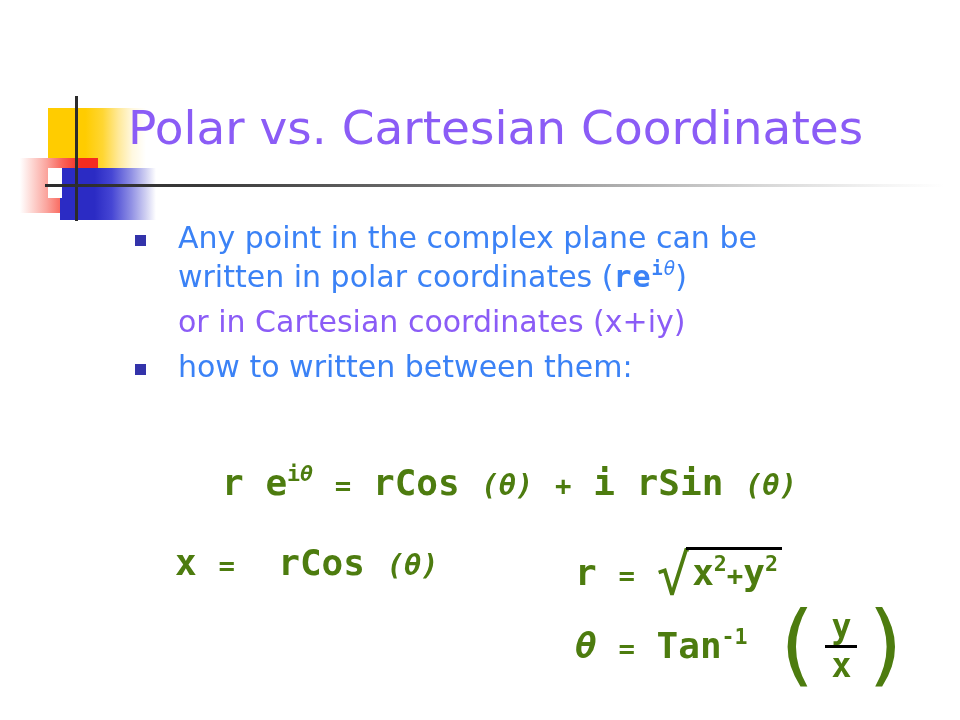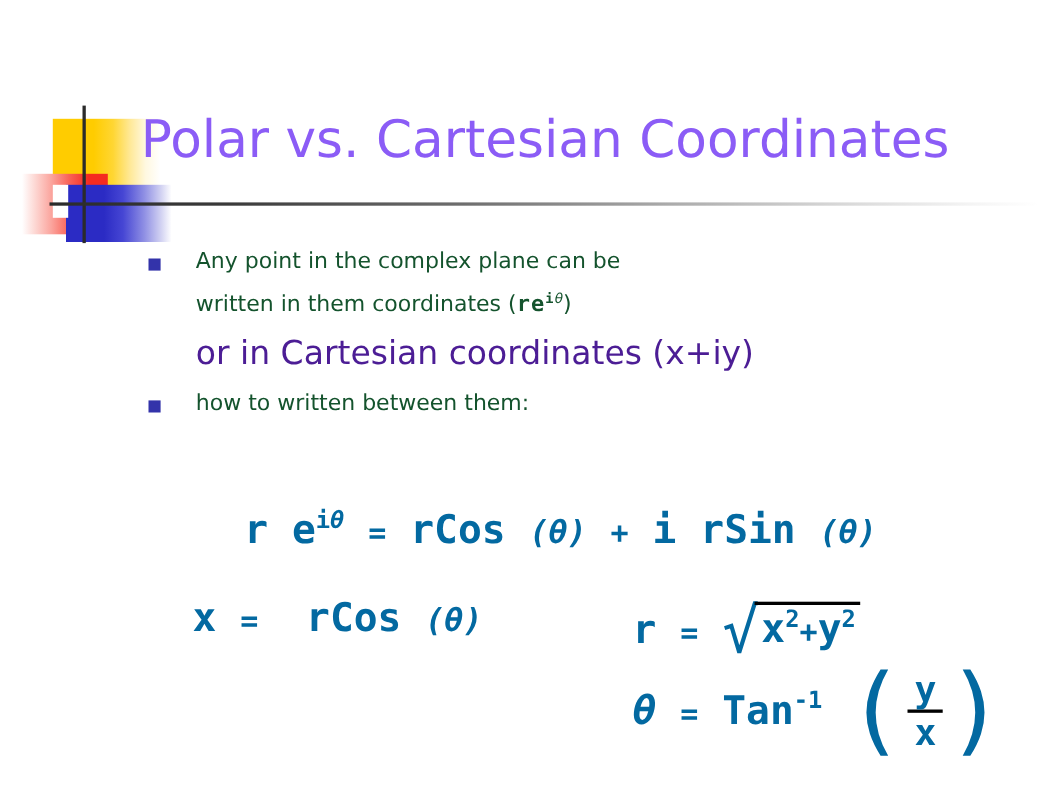--- a/index.html
+++ b/index.html
@@ -116,51 +116,51 @@
   .bullet-mark {
     position: absolute;
     left: 3px;
     top: 17px;
     width: 11px;
     height: 11px;
     background: #3333AA;
   }
   .btext {
     font-family: "DejaVu Sans", sans-serif;
-    font-size: 20px;
+    font-size: 30px;
     line-height: 39px;
-    color: #14532d;
+    color: #3b82f6;
   }
   .sub-line {
     padding-left: 46px;
     font-family: "DejaVu Sans", sans-serif;
     font-size: 30px;
     line-height: 39px;
-    color: #4c1d95;
+    color: #8b5cf6;
   }
   .gap-above { margin-top: 6px; }
 
   .mono-b {
     font-family: "DejaVu Sans Mono", monospace;
     font-weight: bold;
     letter-spacing: 1px;
   }
   .sup {
     font-size: 0.62em;
     vertical-align: 0.62em;
     line-height: 0;
   }
   .ital { font-style: italic; }
 
   
   .eq {
     position: absolute;
     font-family: "DejaVu Sans Mono", monospace;
     font-weight: bold;
-    color: #0369a1;
+    color: #4d7c0f;
     white-space: nowrap;
   }
   .eq-main {
     left: 222px;
     top: 462px;
     font-size: 36px;
   }
   .eq-x {
     left: 175px;
     top: 542px;
@@ -262,21 +262,21 @@
 
   <div class="hrule"></div>
 
   <div class="title">Polar vs. Cartesian Coordinates</div>
 
   <div class="body">
 
     <div class="bullet-row">
       <span class="bullet-mark"></span>
       <div class="btext">Any point in the complex plane can be</div>
-      <div class="btext"><span>written in them coordinates (</span><span class="mono-b">r</span><span class="mono-b">e</span><span class="sup mono-b">i</span><span class="sup ital">θ</span><span>)</span></div>
+      <div class="btext"><span>written in polar coordinates (</span><span class="mono-b">r</span><span class="mono-b">e</span><span class="sup mono-b">i</span><span class="sup ital">θ</span><span>)</span></div>
     </div>
 
     <div class="sub-line gap-above">or in Cartesian coordinates (x+iy)</div>
 
     <div class="bullet-row gap-above">
       <span class="bullet-mark"></span>
       <div class="btext">how to written between them:</div>
     </div>
 
   </div>

